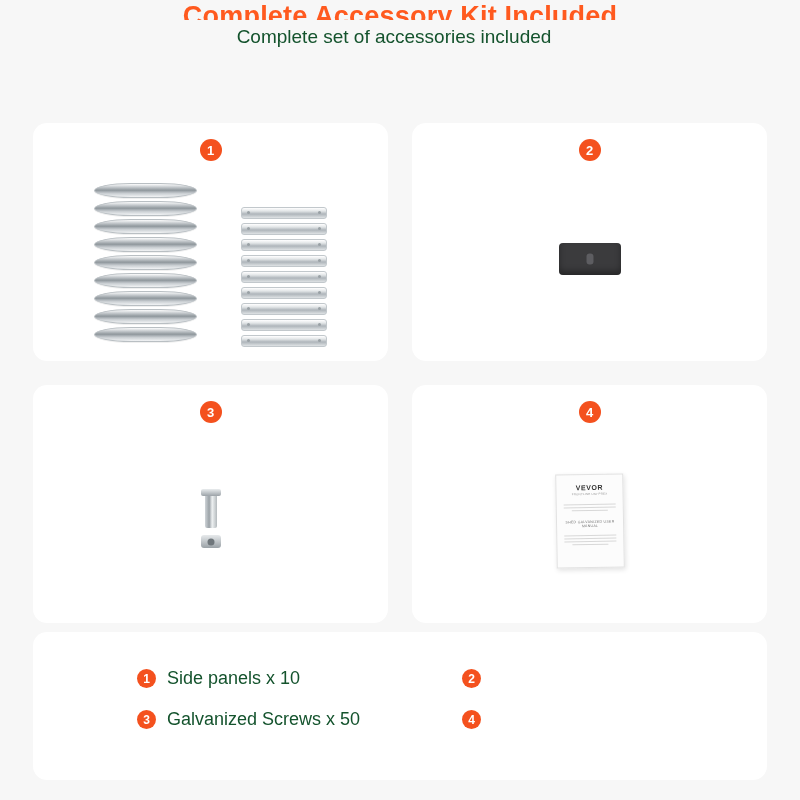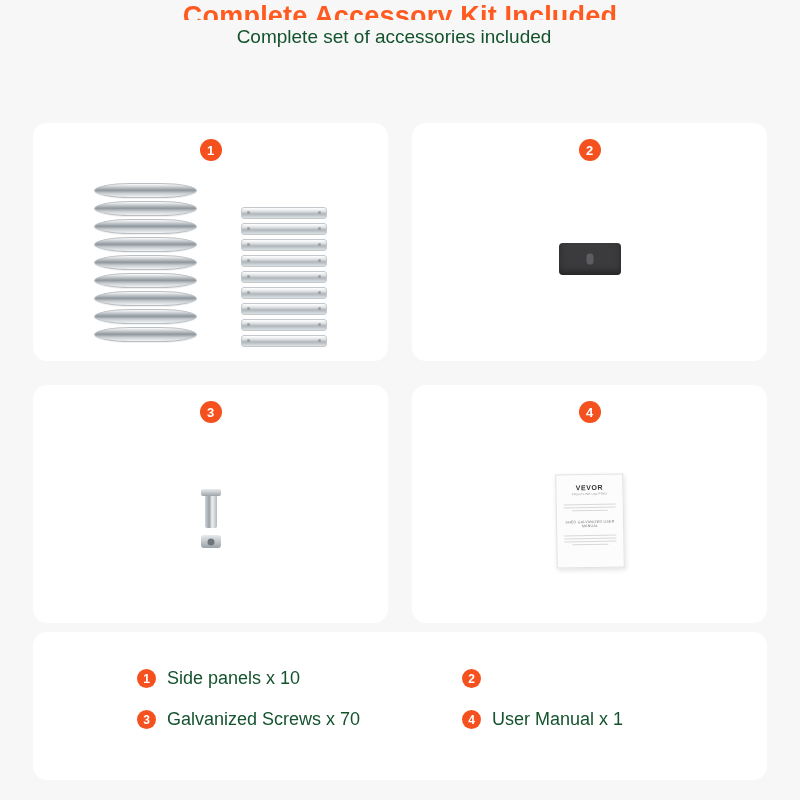--- a/index.html
+++ b/index.html
@@ -360,22 +360,21 @@
     <div class="legend-grid">
       <div class="legend-item">
         <span class="legend-badge">1</span>
         <span class="legend-text">Side panels x 10</span>
       </div>
       <div class="legend-item right">
         <span class="legend-badge">2</span>
       </div>
       <div class="legend-item">
         <span class="legend-badge">3</span>
-        <span class="legend-text">Galvanized Screws x 70</span>
+        <span class="legend-text">Galvanized Screws x 50</span>
       </div>
       <div class="legend-item right">
         <span class="legend-badge">4</span>
-        <span class="legend-text">User Manual x 1</span>
       </div>
     </div>
   </div>
 
 </div>
 
 </body></html>

